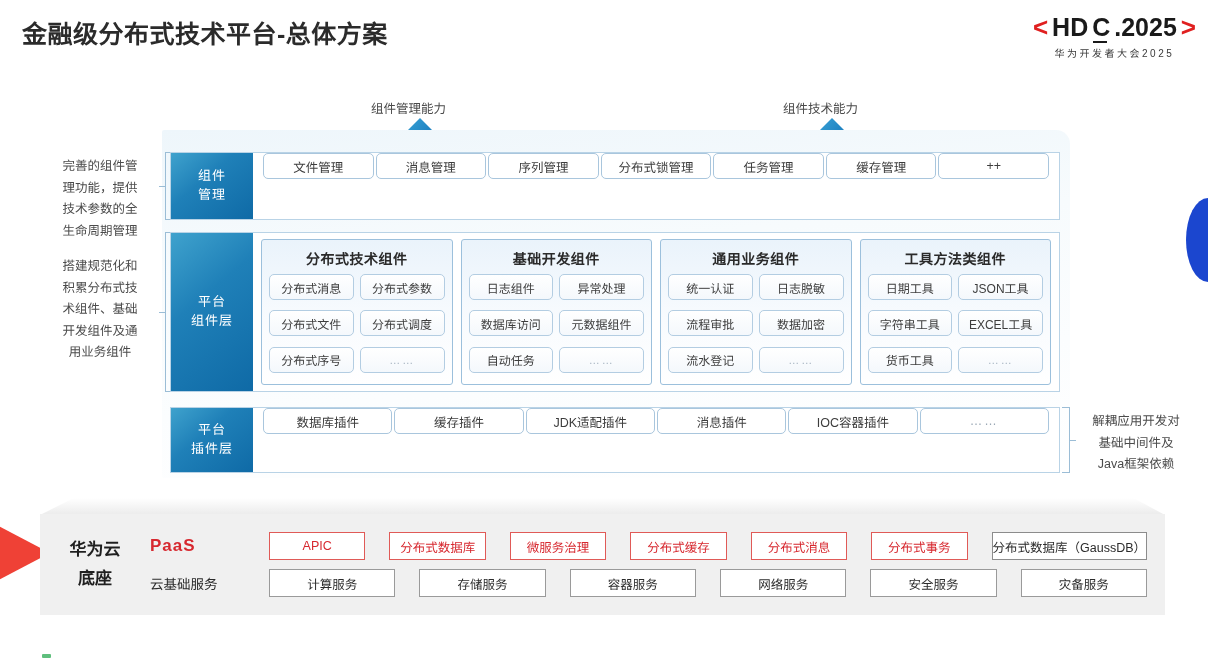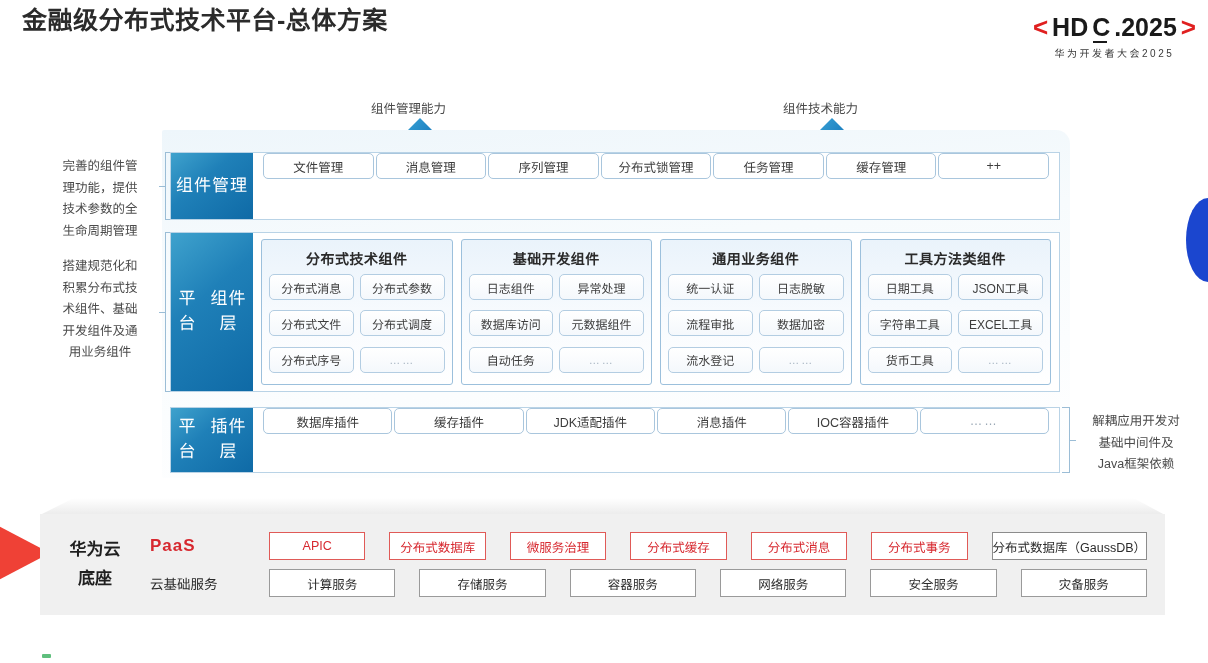--- a/index.html
+++ b/index.html
@@ -7,21 +7,21 @@
   body{
     width:1208px;height:663px;
     background:#ffffff;
     font-family:"Liberation Sans","DejaVu Sans",sans-serif;
     position:relative;overflow:hidden;
     -webkit-font-smoothing:antialiased;
   }
 
   
   .page-title{
-    position:absolute;left:22px;top:0;
+    position:absolute;left:22px;top:14px;
     font-size:25px;font-weight:bold;color:#2b2b2b;
     letter-spacing:0.5px;white-space:nowrap;
   }
   .hdc-logo{
     position:absolute;right:12px;top:14px;
     text-align:center;
   }
   .hdc-main{
     font-size:25px;font-weight:bold;color:#1a1a1a;
     letter-spacing:0px;line-height:1;white-space:nowrap;
@@ -71,22 +71,22 @@
 
   
   .layer{
     position:absolute;display:flex;align-items:stretch;
     border:1px solid #b9d3e6;background:#ffffff;
     box-sizing:border-box;
   }
   .layer-tag{
     width:82px;flex:0 0 82px;
     background:linear-gradient(140deg,#3fa2cd 0%, #1f80b8 40%, #0f6aa6 100%);
-    color:#ffffff;font-size:17px;line-height:1.45;
-    display:flex;flex-direction:row;align-items:center;justify-content:center;
+    color:#ffffff;font-size:13px;line-height:1.45;
+    display:flex;flex-direction:column;align-items:center;justify-content:center;
     text-align:center;letter-spacing:1px;
   }
   .layer-body{
     flex:1;display:flex;align-items:flex-start;
     padding:0 10px;gap:2px;
   }
 
   
   .chip{
     flex:1;height:26px;border:1px solid #a9c6dd;border-radius:5px;

